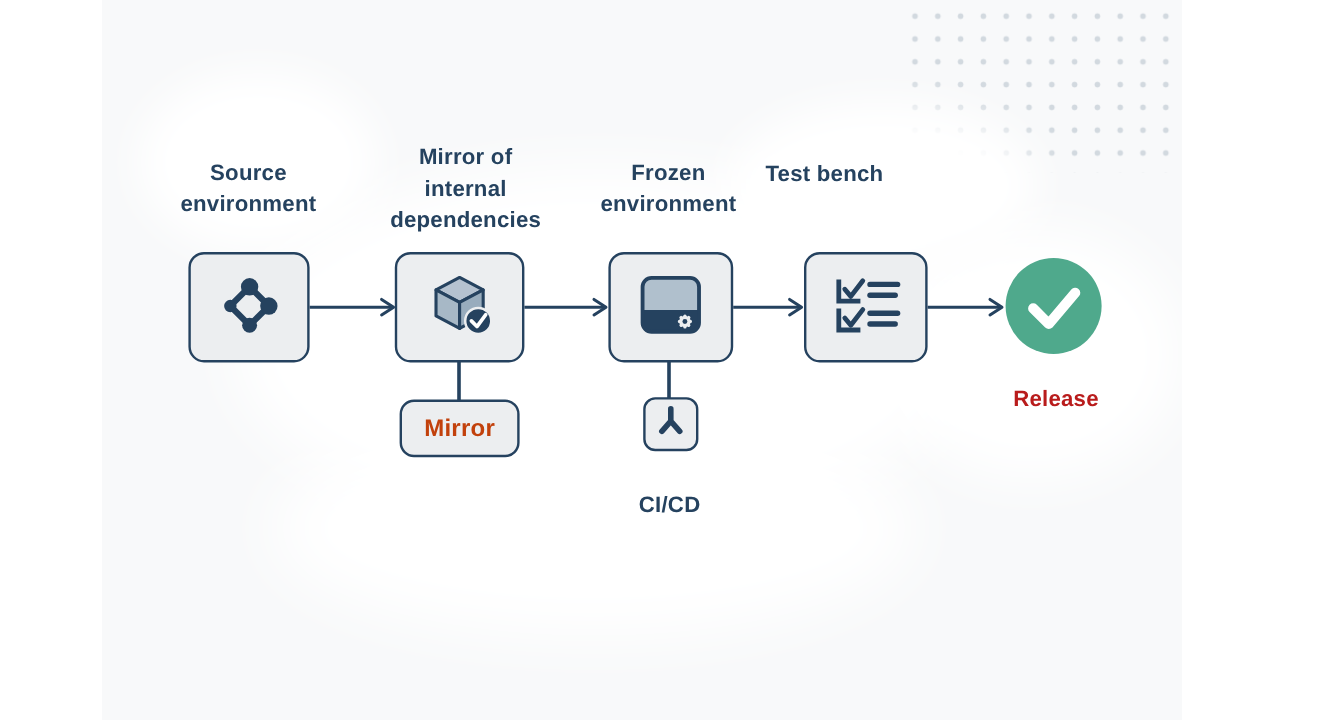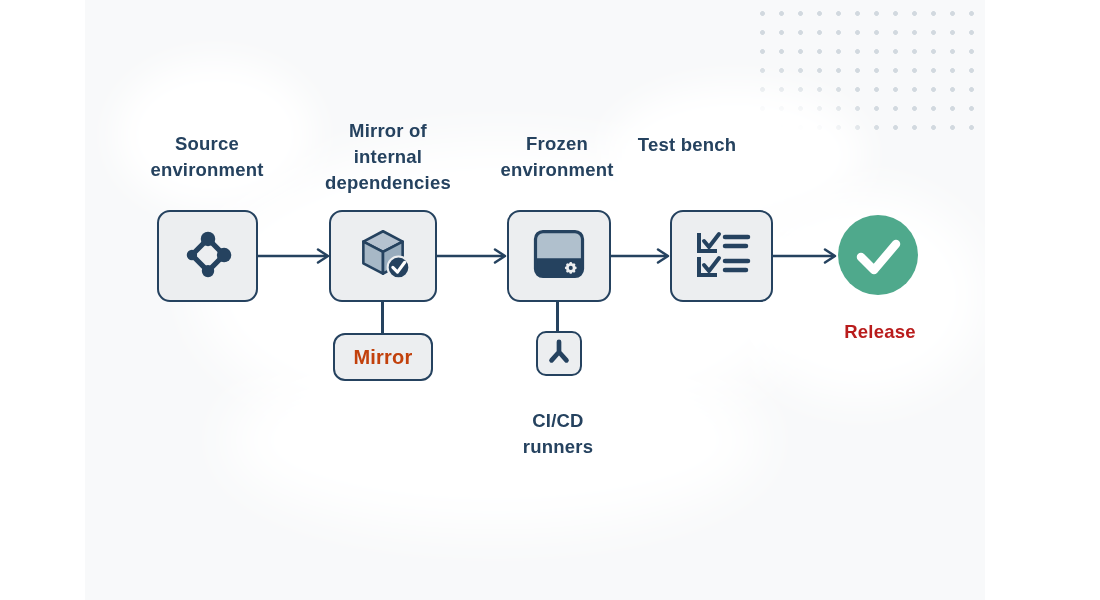--- a/index.html
+++ b/index.html
@@ -80,21 +80,20 @@
     <span>environment</span>
   </div>
   <div class="lbl l4">
     <span>Test bench</span>
   </div>
   <div class="lbl l5">
     <span>Release</span>
   </div>
   <div class="lbl l6">
     <span>CI/CD</span>
-    <span>runners</span>
   </div>
 
   <div class="node n1">
     <span>
       <svg width="58" height="58" viewBox="0 0 56 56">
         <rect x="17" y="18" width="22" height="22" transform="rotate(45 28 29)" fill="none" stroke="#25425f" stroke-width="5" stroke-linejoin="round"></rect>
         <circle cx="28" cy="13.5" r="7" fill="#25425f"></circle>
         <circle cx="43.5" cy="29" r="7" fill="#25425f"></circle>
         <circle cx="28" cy="44.5" r="6" fill="#25425f"></circle>
         <circle cx="12.5" cy="29" r="5" fill="#25425f"></circle>

